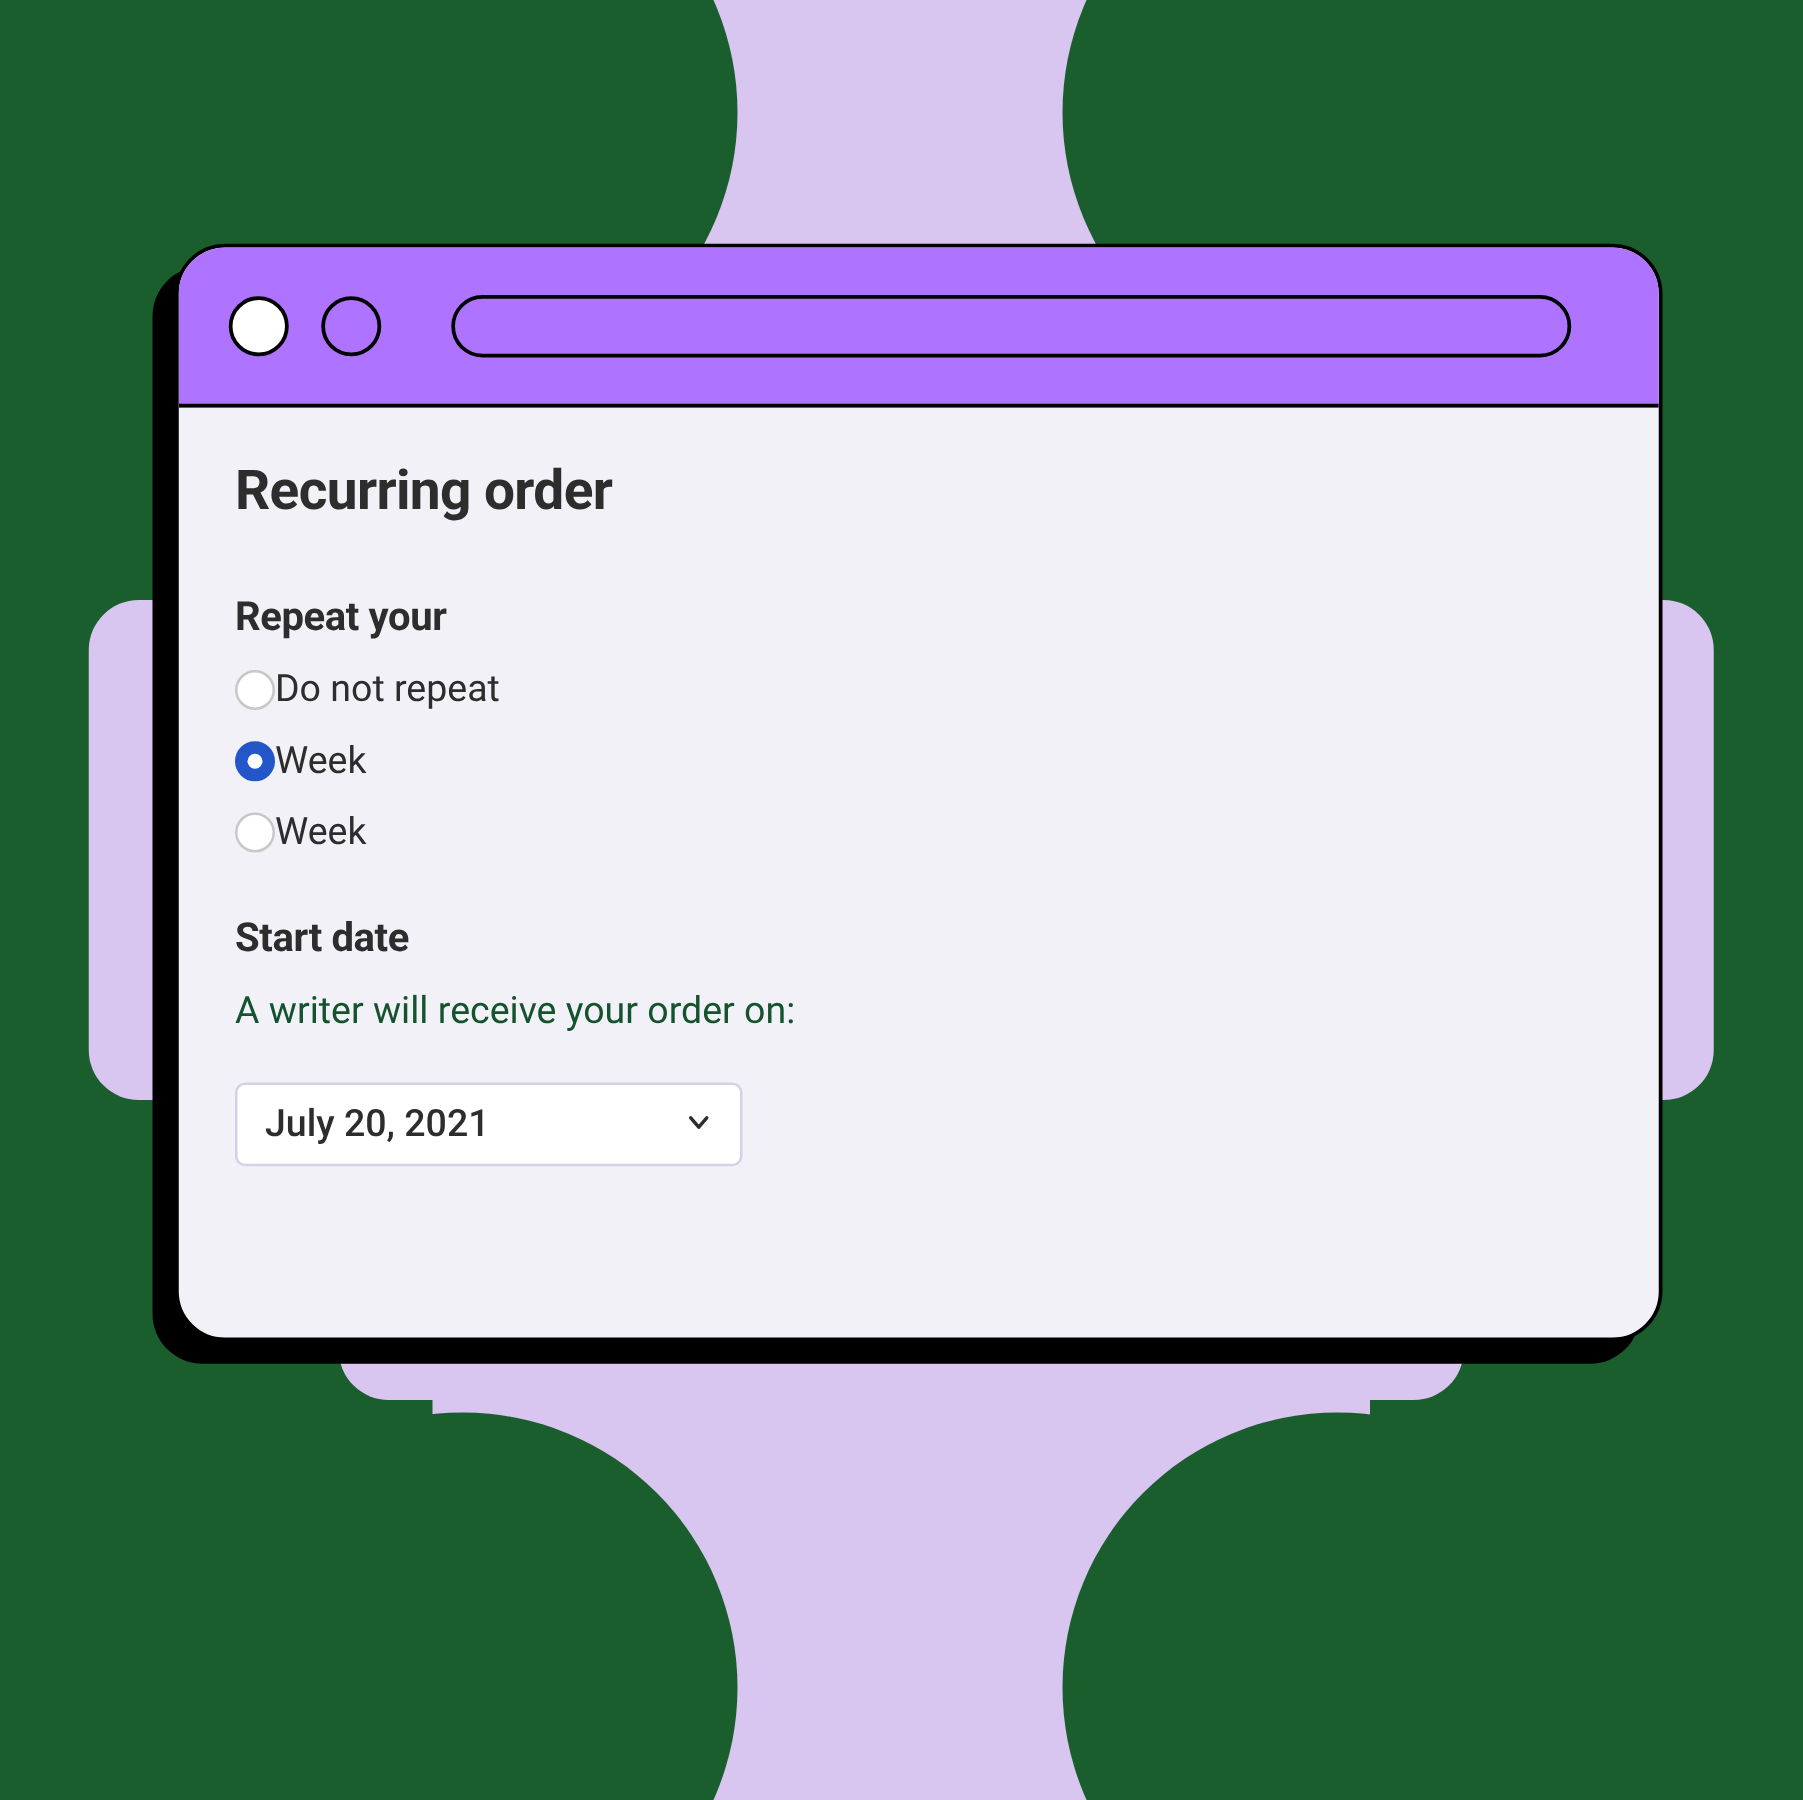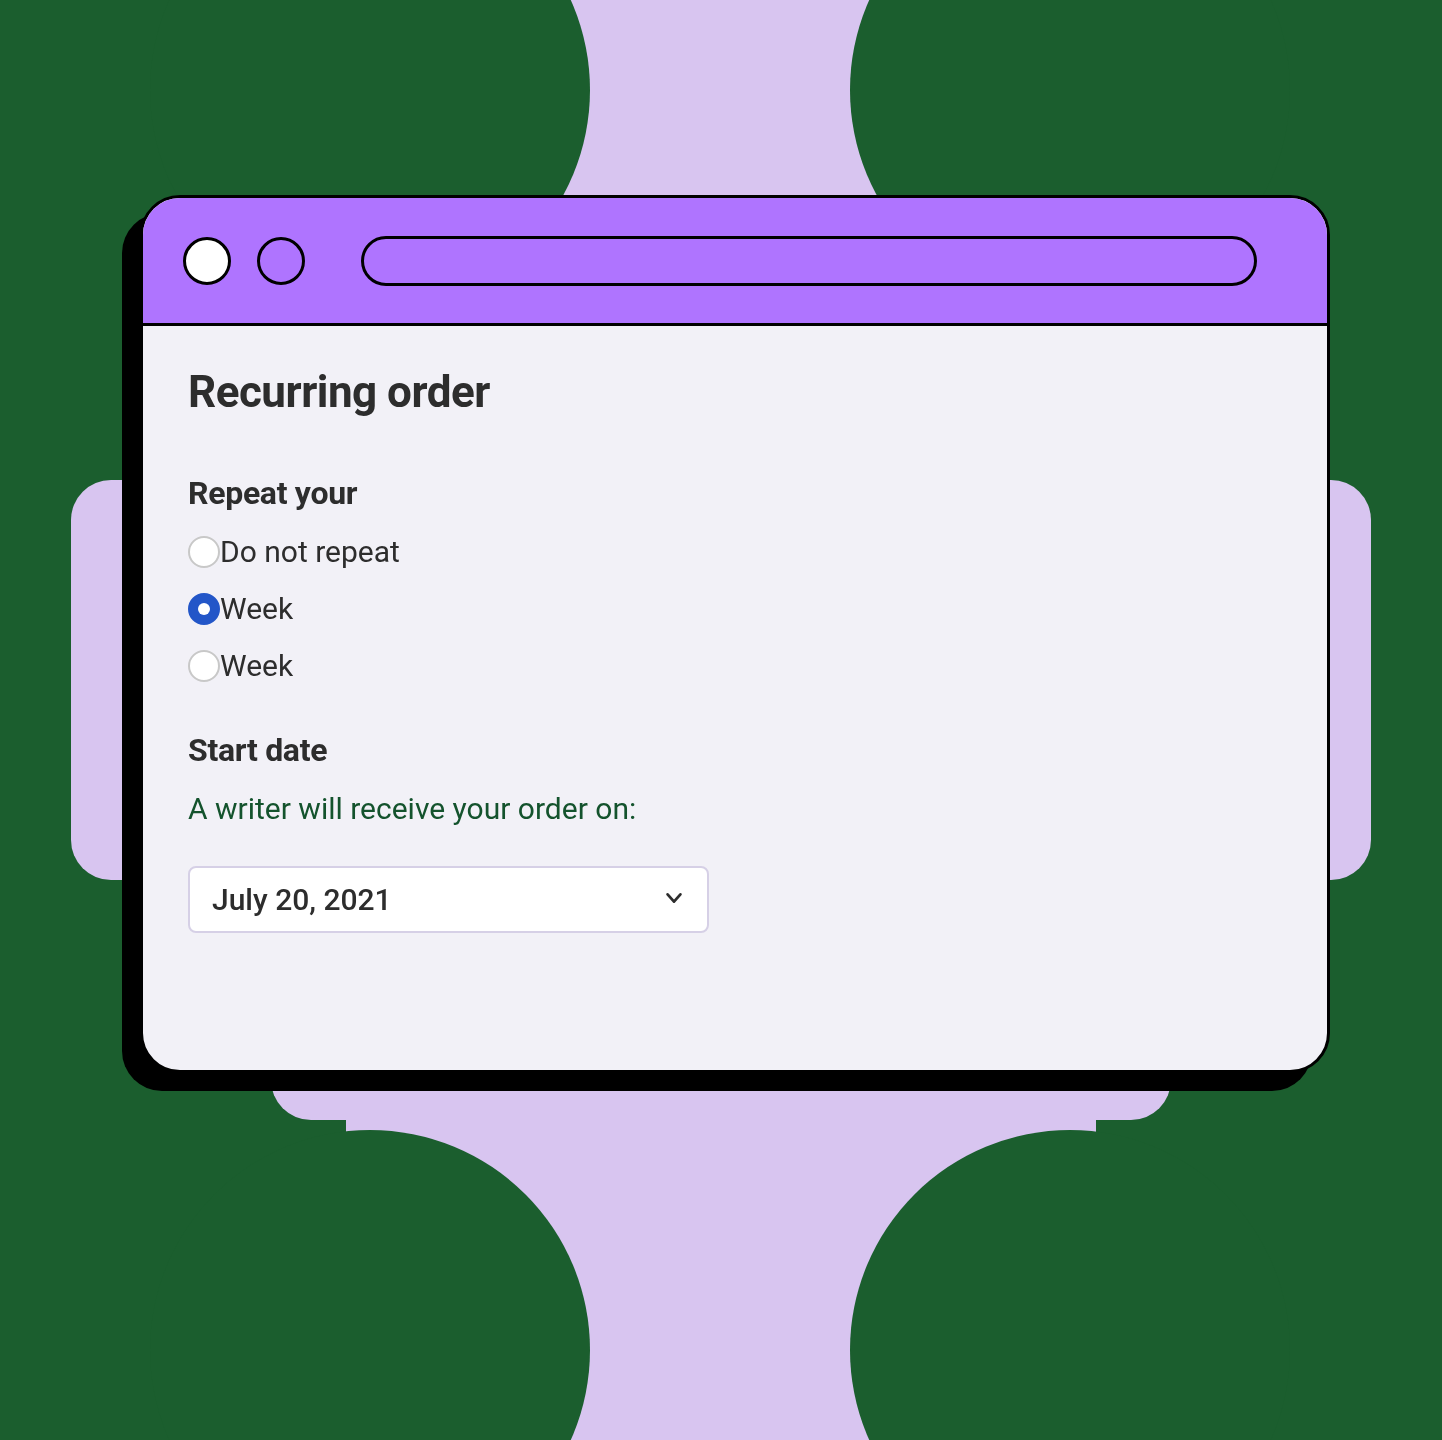--- a/index.html
+++ b/index.html
@@ -193,21 +193,21 @@
       margin-bottom: 40px;
     }
     .date-select {
       display: inline-flex;
       align-items: center;
       justify-content: space-between;
       border: 2px solid #d6d0e6;
       background: #fff;
       border-radius: 8px;
       padding: 14px 22px;
-      width: 521px;
+      width: 406px;
       cursor: pointer;
     }
     .date-value {
       font-size: 30px;
       color: #2d2d2d;
       font-weight: 500;
     }
     .chevron {
       width: 22px;
       height: 22px;

